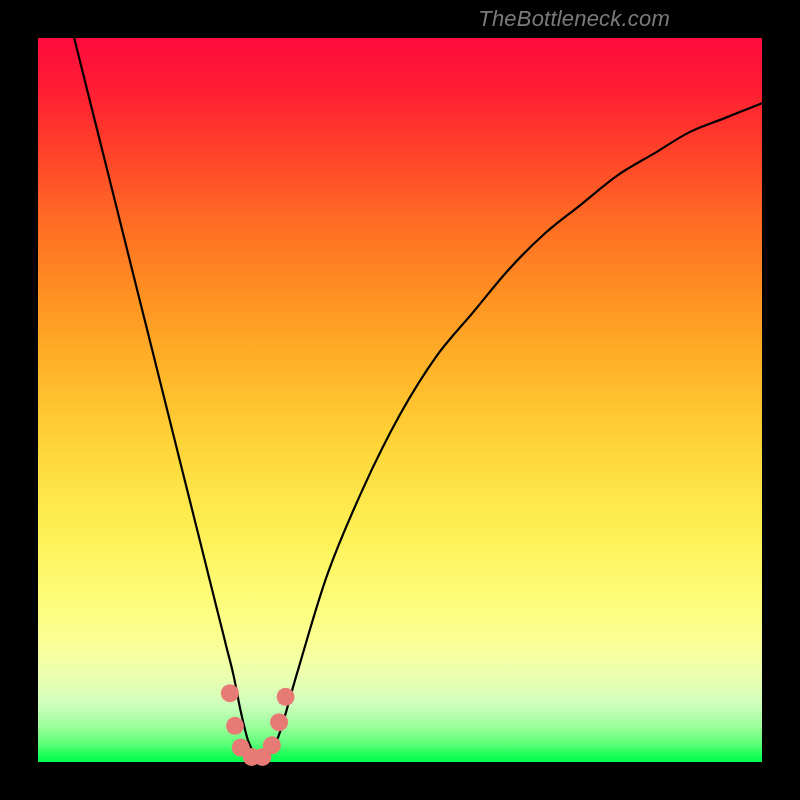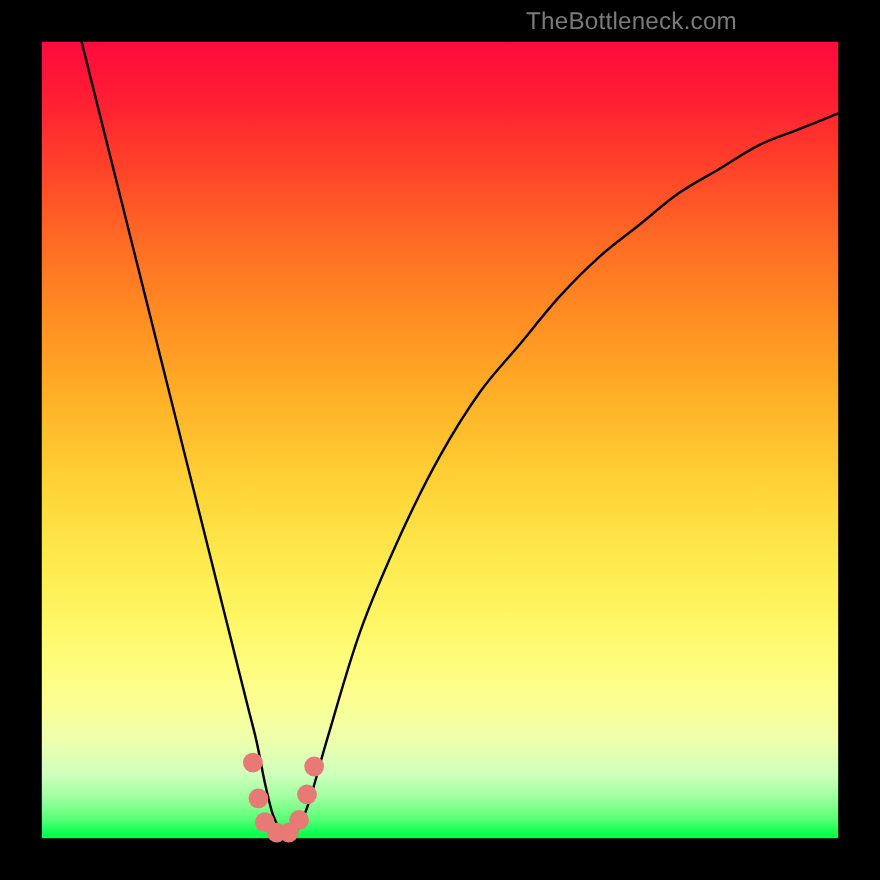--- a/index.html
+++ b/index.html
@@ -11,20 +11,21 @@
     background: #000;
     font-family: Arial, Helvetica, sans-serif;
   }
   .frame {
     position: absolute;
     left: 0;
     top: 0;
     width: 684px;
     height: 800px;
     background: #000;
+    font-style: italic;
   }
   .plot {
     position: absolute;
     left: 38px;
     top: 38px;
     width: 724px;
     height: 724px;
     
     background: linear-gradient(
       to bottom,

